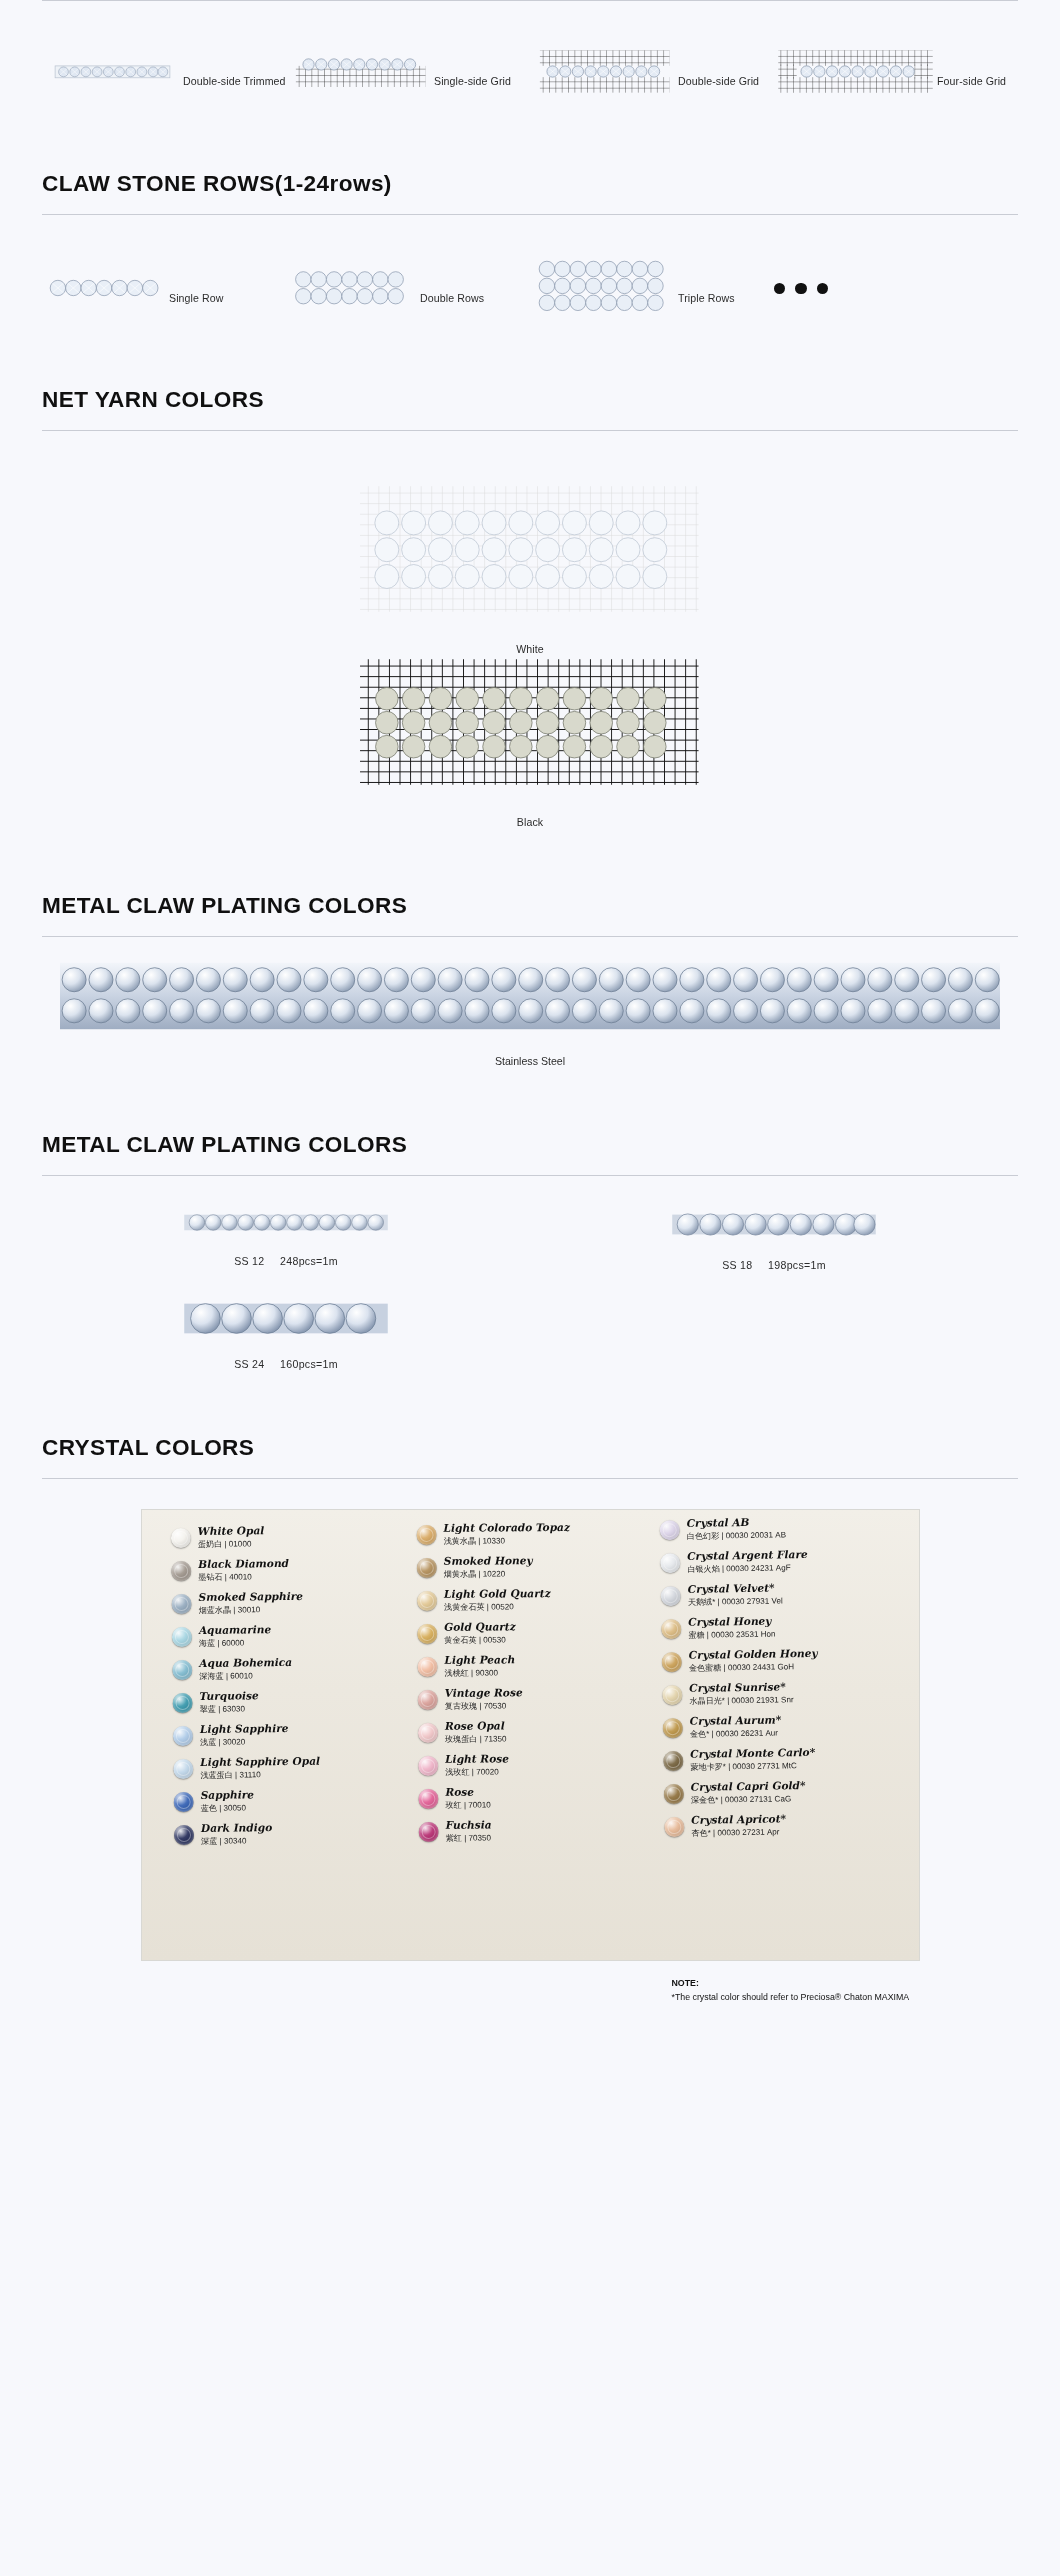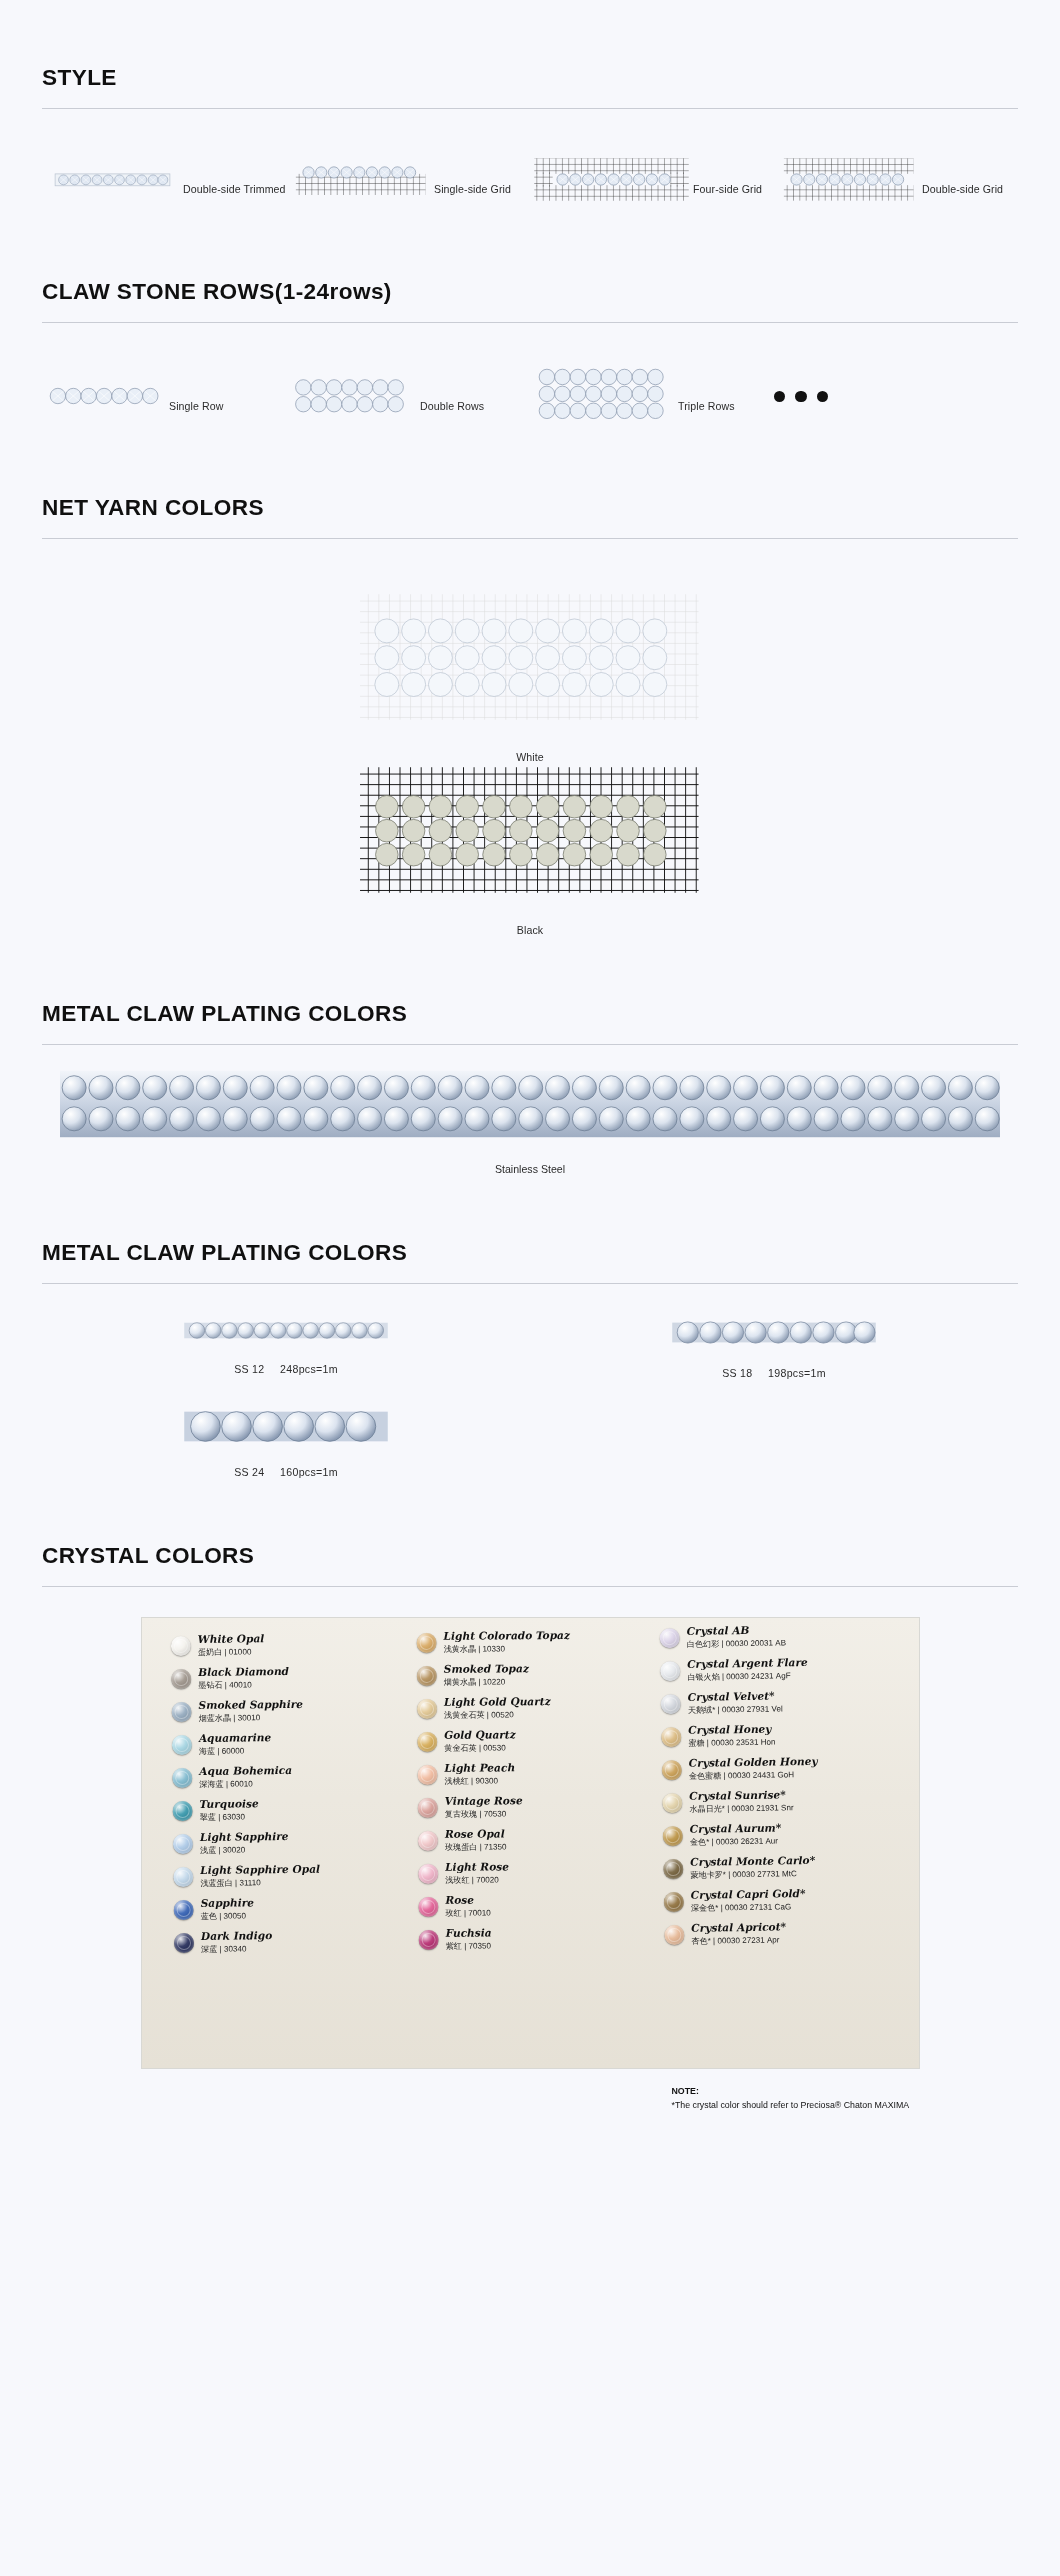--- a/index.html
+++ b/index.html
@@ -216,21 +216,20 @@
   .note b { font-weight: 700; }
 
   .bottom-space { height: 92px; }
 </style>
 </head>
 <body>
 
 <div class="page">
 
   <section class="section">
-    <div class="section-title">STYLE</div>
     <div class="rule"></div>
 
     <div class="swatch-row style-row">
 
       <div class="swatch">
         <div class="swatch-art">
           <svg width="141" height="49" viewBox="0 0 200 70">
             <g>
               <rect x="18" y="27" width="164" height="17" fill="#eef2f7" stroke="#b9c2cf" stroke-width="1"></rect>
               <g fill="#dfe7f2" stroke="#8e9cb2" stroke-width="0.8">
@@ -294,20 +293,57 @@
                 <path d="M152 25 L164 35 M164 25 L152 35"></path>
               <path d="M170 25 L182 35 M182 25 L170 35"></path>
             </g>
           </svg>
         </div>
         <div class="swatch-caption">Single-side Grid</div>
       </div>
 
       <div class="swatch">
         <div class="swatch-art">
+          <svg width="148" height="57" viewBox="0 0 210 80">
+            <defs>
+              <pattern id="mesh2" width="9" height="9" patternUnits="userSpaceOnUse">
+                <path d="M9 0 L0 0 L0 9" fill="none" stroke="#2a2a2a" stroke-width="1.1"></path>
+              </pattern>
+            </defs>
+            <rect x="14" y="10" width="184" height="22" fill="url(#mesh2)"></rect>
+            <rect x="14" y="48" width="184" height="22" fill="url(#mesh2)"></rect>
+            <g fill="#e3eaf4" stroke="#7d8da3" stroke-width="0.9">
+              <circle cx="32" cy="40" r="8"></circle>
+                <circle cx="50" cy="40" r="8"></circle>
+              <circle cx="68" cy="40" r="8"></circle>
+                <circle cx="86" cy="40" r="8"></circle>
+              <circle cx="104" cy="40" r="8"></circle>
+                <circle cx="122" cy="40" r="8"></circle>
+              <circle cx="140" cy="40" r="8"></circle>
+                <circle cx="158" cy="40" r="8"></circle>
+              <circle cx="176" cy="40" r="8"></circle>
+            </g>
+            <g stroke="#ffffff" stroke-width="0.7">
+              <path d="M26 35 L38 45 M38 35 L26 45"></path>
+                <path d="M44 35 L56 45 M56 35 L44 45"></path>
+              <path d="M62 35 L74 45 M74 35 L62 45"></path>
+                <path d="M80 35 L92 45 M92 35 L80 45"></path>
+              <path d="M98 35 L110 45 M110 35 L98 45"></path>
+                <path d="M116 35 L128 45 M128 35 L116 45"></path>
+              <path d="M134 35 L146 45 M146 35 L134 45"></path>
+                <path d="M152 35 L164 45 M164 35 L152 45"></path>
+              <path d="M170 35 L182 45 M182 35 L170 45"></path>
+            </g>
+          </svg>
+        </div>
+        <div class="swatch-caption">Double-side Grid</div>
+      </div>
+
+      <div class="swatch">
+        <div class="swatch-art">
           <svg width="163" height="57" viewBox="0 0 230 80">
             <defs>
               <pattern id="mesh3" width="9" height="9" patternUnits="userSpaceOnUse">
                 <path d="M9 0 L0 0 L0 9" fill="none" stroke="#2a2a2a" stroke-width="1.1"></path>
               </pattern>
             </defs>
             <rect x="6" y="10" width="218" height="22" fill="url(#mesh3)"></rect>
             <rect x="6" y="48" width="218" height="22" fill="url(#mesh3)"></rect>
             <rect x="6" y="30" width="26" height="20" fill="url(#mesh3)"></rect>
             <rect x="198" y="30" width="26" height="20" fill="url(#mesh3)"></rect>
@@ -329,57 +365,20 @@
                 <path d="M94 35 L106 45 M106 35 L94 45"></path>
               <path d="M112 35 L124 45 M124 35 L112 45"></path>
                 <path d="M130 35 L142 45 M142 35 L130 45"></path>
               <path d="M148 35 L160 45 M160 35 L148 45"></path>
                 <path d="M166 35 L178 45 M178 35 L166 45"></path>
               <path d="M184 35 L196 45 M196 35 L184 45"></path>
             </g>
           </svg>
         </div>
         <div class="swatch-caption">Four-side Grid</div>
-      </div>
-
-      <div class="swatch">
-        <div class="swatch-art">
-          <svg width="148" height="57" viewBox="0 0 210 80">
-            <defs>
-              <pattern id="mesh2" width="9" height="9" patternUnits="userSpaceOnUse">
-                <path d="M9 0 L0 0 L0 9" fill="none" stroke="#2a2a2a" stroke-width="1.1"></path>
-              </pattern>
-            </defs>
-            <rect x="14" y="10" width="184" height="22" fill="url(#mesh2)"></rect>
-            <rect x="14" y="48" width="184" height="22" fill="url(#mesh2)"></rect>
-            <g fill="#e3eaf4" stroke="#7d8da3" stroke-width="0.9">
-              <circle cx="32" cy="40" r="8"></circle>
-                <circle cx="50" cy="40" r="8"></circle>
-              <circle cx="68" cy="40" r="8"></circle>
-                <circle cx="86" cy="40" r="8"></circle>
-              <circle cx="104" cy="40" r="8"></circle>
-                <circle cx="122" cy="40" r="8"></circle>
-              <circle cx="140" cy="40" r="8"></circle>
-                <circle cx="158" cy="40" r="8"></circle>
-              <circle cx="176" cy="40" r="8"></circle>
-            </g>
-            <g stroke="#ffffff" stroke-width="0.7">
-              <path d="M26 35 L38 45 M38 35 L26 45"></path>
-                <path d="M44 35 L56 45 M56 35 L44 45"></path>
-              <path d="M62 35 L74 45 M74 35 L62 45"></path>
-                <path d="M80 35 L92 45 M92 35 L80 45"></path>
-              <path d="M98 35 L110 45 M110 35 L98 45"></path>
-                <path d="M116 35 L128 45 M128 35 L116 45"></path>
-              <path d="M134 35 L146 45 M146 35 L134 45"></path>
-                <path d="M152 35 L164 45 M164 35 L152 45"></path>
-              <path d="M170 35 L182 45 M182 35 L170 45"></path>
-            </g>
-          </svg>
-        </div>
-        <div class="swatch-caption">Double-side Grid</div>
       </div>
 
     </div>
   </section>
 
   <section class="section">
     <div class="section-title">CLAW STONE ROWS(1-24rows)</div>
     <div class="rule"></div>
 
     <div class="swatch-row rows-row">
@@ -876,21 +875,21 @@
           <div class="c-item">
             <span class="c-stone" style="background-color:#d6a45a"></span>
             <span class="c-text">
               <span class="c-en">Light Colorado Topaz</span><br>
               <span class="c-cn">浅黄水晶 | 10330</span>
             </span>
           </div>
           <div class="c-item">
             <span class="c-stone" style="background-color:#b08a52"></span>
             <span class="c-text">
-              <span class="c-en">Smoked Topaz</span><br>
+              <span class="c-en">Smoked Honey</span><br>
               <span class="c-cn">烟黄水晶 | 10220</span>
             </span>
           </div>
           <div class="c-item">
             <span class="c-stone" style="background-color:#e0c48d"></span>
             <span class="c-text">
               <span class="c-en">Light Gold Quartz</span><br>
               <span class="c-cn">浅黄金石英 | 00520</span>
             </span>
           </div>

